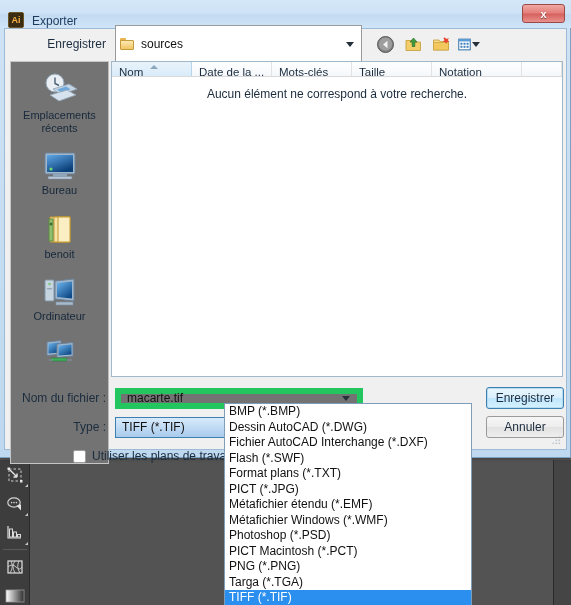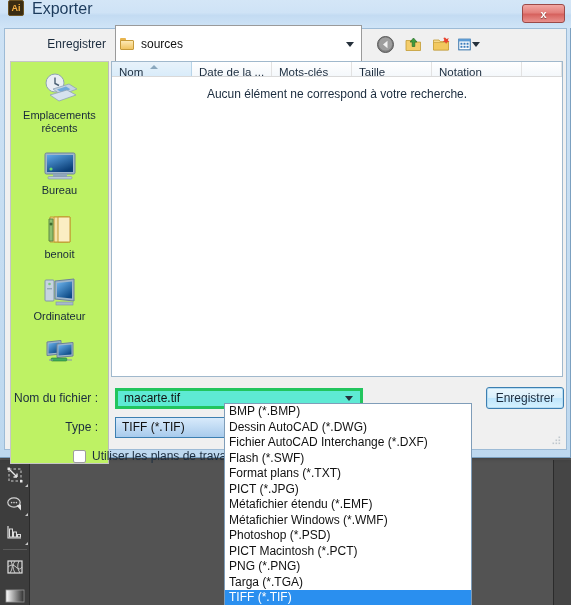--- a/index.html
+++ b/index.html
@@ -50,31 +50,31 @@
     width: 571px; height: 458px;
     background: linear-gradient(to bottom, #cfe3f5 0%, #bdd8ef 100%);
     border: 1px solid #7ba0c0;
     border-top: none; border-left: none;
     box-shadow: 0 0 4px rgba(0,0,0,.35);
   }
   
   #titlebar {
     position: absolute; left: 0; top: 0; width: 571px; height: 28px;
     background: linear-gradient(to bottom, #d4e6f7 0%, #cfe3f6 45%, #c3dbf2 55%, #cfe4f7 100%);
-    display: flex; align-items: flex-start;
+    display: flex; align-items: flex-end;
   }
   #ai-icon {
     margin-left: 8px; width: 16px; height: 16px; border-radius: 2px;
     background: #3a2c12; border: 1px solid #6d5424;
     color: #f6b042; font-size: 9px; font-weight: bold;
     display: flex; align-items: center; justify-content: center;
     line-height: 1;
   }
   #title-text {
-    margin-left: 8px; font-size: 16px; color: #1b3a5c;
+    margin-left: 8px; font-size: 12px; color: #1b3a5c;
   }
   #close-btn {
     position: absolute; right: 6px; top: 4px;
     width: 43px; height: 19px; border-radius: 3px;
     background: linear-gradient(to bottom, #f2a8a4 0%, #e3807c 45%, #d6625e 55%, #e9918d 100%);
     border: 1px solid #9b4a48;
     color: #fff; font-size: 11px; font-weight: bold;
     display: flex; align-items: center; justify-content: center;
     text-shadow: 0 1px 1px rgba(0,0,0,.45);
     cursor: pointer;
@@ -127,21 +127,21 @@
   .nav-btn { width: 22px; height: 22px; display:flex; align-items:center; justify-content:center; cursor: pointer; }
   .views-arrow {
     width: 0; height: 0; margin-left: 1px;
     border-left: 4px solid transparent; border-right: 4px solid transparent;
     border-top: 5px solid #25303b;
   }
 
   
   #places {
     position: absolute; left: 5px; top: 32px; width: 99px; height: 403px;
-    background: #bef264;
+    background: #737373;
     border: 1px solid #c6c6c6; border-right: 1px solid #bcbcbc;
   }
   .place {
     width: 97px; padding-top: 10px; padding-bottom: 6px;
     display: flex; flex-direction: column; align-items: center;
     cursor: pointer;
   }
   .place-label {
     font-size: 11px; color: #17283a; text-align: center;
     line-height: 13px; margin-top: 3px; max-width: 90px;
@@ -177,26 +177,26 @@
   #empty-msg {
     margin-top: 10px; text-align: center;
     font-size: 12px; color: #1b2c3e;
   }
 
   
   .form-row {
     position: absolute; left: 0; height: 26px; display: flex; align-items: center;
   }
   .form-label {
-    width: 110px; text-align: right; padding-right: 17px;
+    width: 110px; text-align: right; padding-right: 9px;
     font-size: 12px; color: #1b2c3e;
   }
   .form-combo {
     width: 248px; height: 21px; position: relative;
-    background: #5eead4; border: 3px solid #22c55e;
+    background: #737373; border: 6px solid #22c55e;
     display: flex; align-items: center; cursor: pointer;
   }
   .form-combo .val { margin-left: 6px; font-size: 12px; color: #111; }
   .form-combo.focused {
     background: linear-gradient(to bottom, #d8eafb 0%, #a8cbec 100%);
     border: 1px solid #3c7fb1;
   }
   .dlg-btn {
     position: absolute; width: 78px; height: 22px;
     font-size: 12px; color: #1b2c3e;
@@ -468,20 +468,21 @@
     </div>
     <div class="dlg-btn default" style="left:481px; top:358px">Enregistrer</div>
 
     <div class="form-row" style="top:385px; width:460px">
       <div class="form-label">Type :</div>
       <div class="form-combo focused">
         <span class="val">TIFF (*.TIF)</span>
         <span class="combo-arrow"></span>
       </div>
     </div>
+    <div class="dlg-btn" style="left:481px; top:387px">Annuler</div>
 
     <div id="artboard-row">
       <span class="chk"></span>
       <span id="artboard-label">Utiliser les plans de travail (</span>
     </div>
 
     <svg id="resize-grip" viewBox="0 0 12 12">
       <g fill="#9aa7b3">
         <rect x="8.5" y="8.5" width="1.6" height="1.6"></rect>
         <rect x="5.5" y="8.5" width="1.6" height="1.6"></rect>

